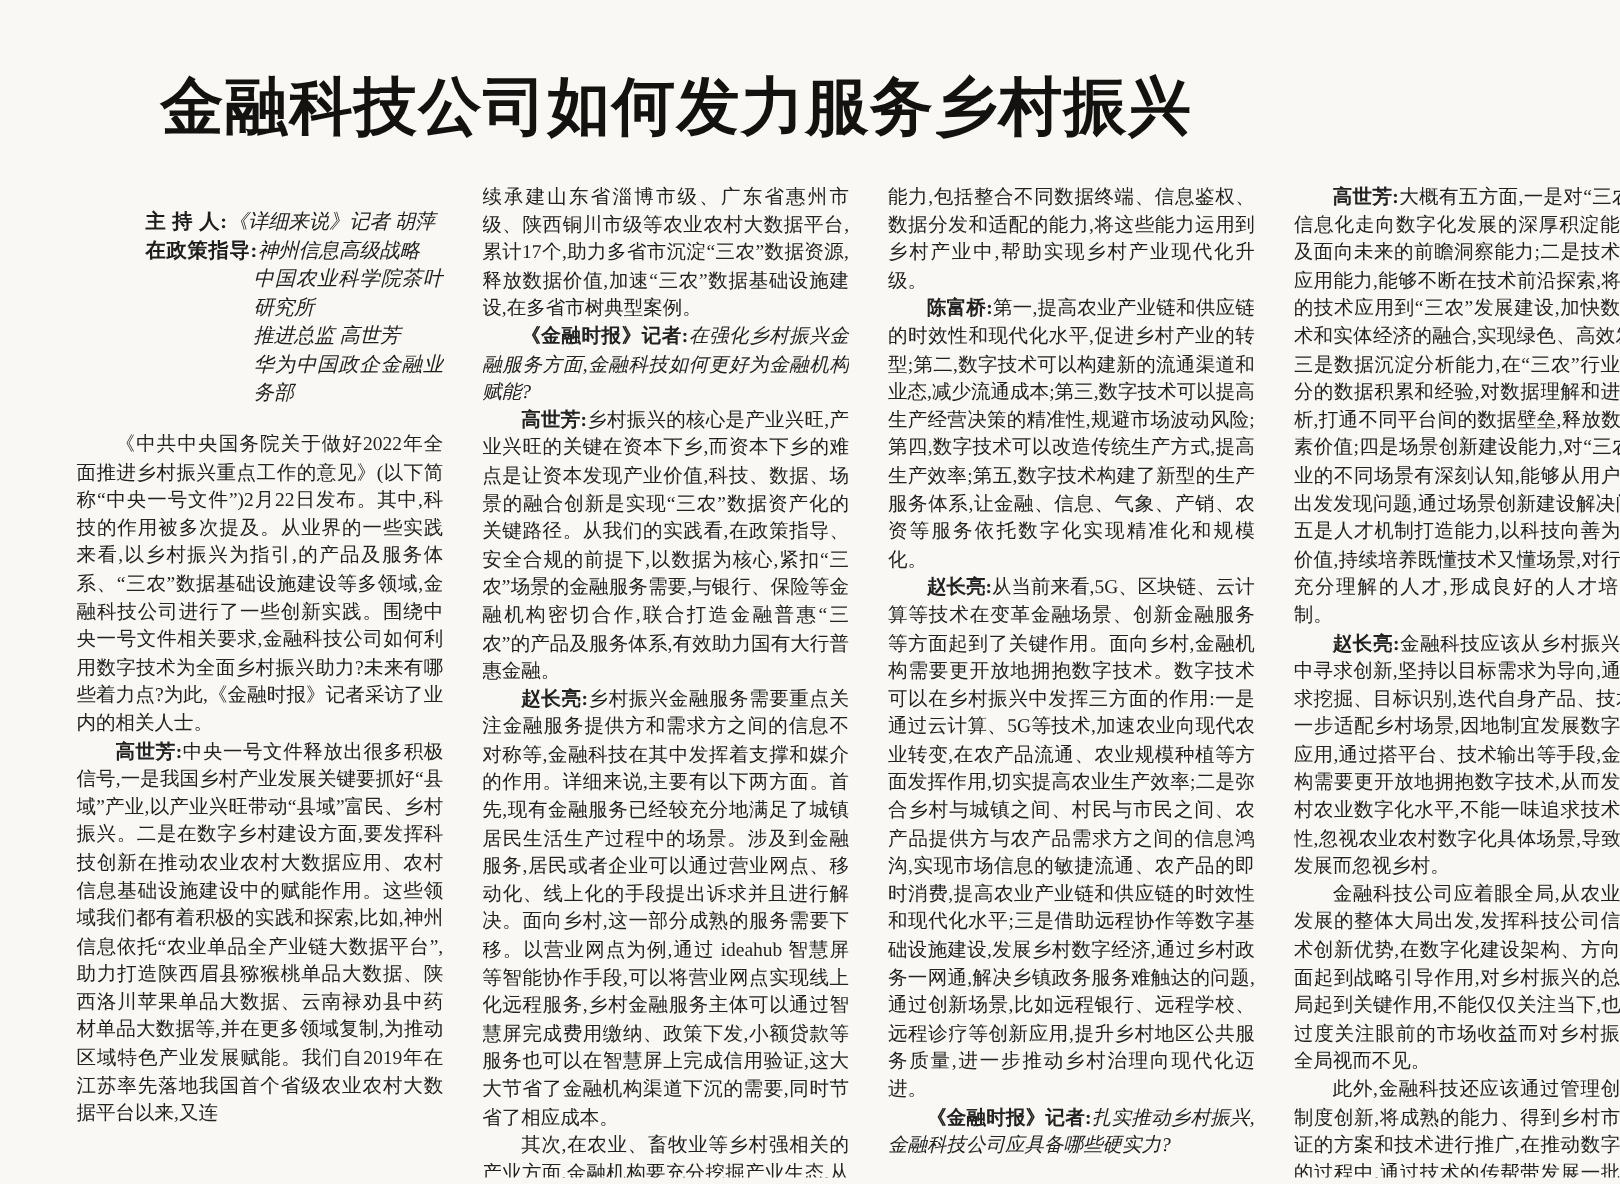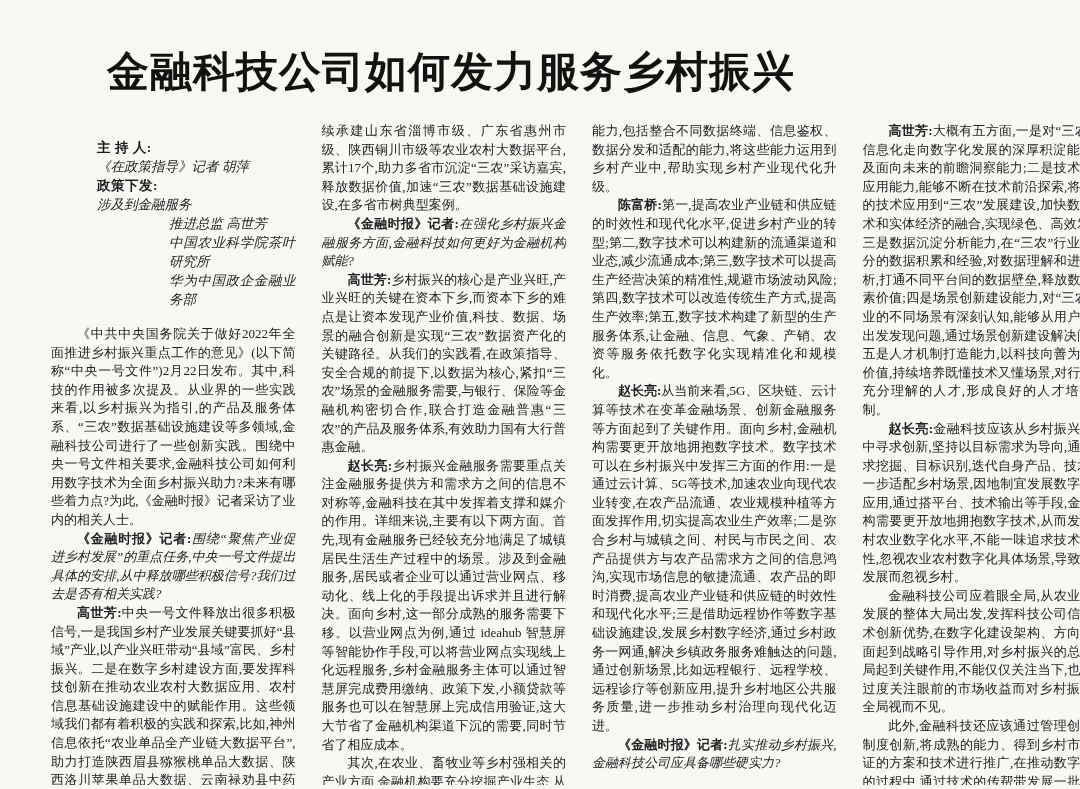--- a/index.html
+++ b/index.html
@@ -39,21 +39,21 @@
   }
   .col p{margin:0;text-indent:2em;}
   .col p.cont{text-indent:0;}
   .intro{
     margin:16px 0 16px 46px;
     line-height:19px;
     font-style:italic;
     font-size:13.5px;
     color:#1d1d1d;
   }
-  .intro-row{display:flex;flex-direction:column;}
+  .intro-row{display:flex;}
   .intro-label{
     font-style:normal;
     font-weight:bold;
     white-space:nowrap;
     letter-spacing:0.5px;
   }
   .intro-cont{padding-left:72px;}
   .q{
     margin:9px 0 8px 0;
     font-style:italic;
@@ -70,40 +70,39 @@
 <div class="page">
 
   <h1 class="headline">金融科技公司如何发力服务乡村振兴</h1>
 
   <div class="cols">
 
     <div class="col">
       <div class="intro">
         <div class="intro-row">
           <span class="intro-label">主 持 人:</span>
-          <span>《在政策指导》记者 胡萍</span>
+          <span>《详细来说》记者 胡萍</span>
         </div>
         <div class="intro-row">
-          <span class="intro-label">政策下发:</span>
-          <span>涉及到金融服务</span>
+          <span class="intro-label">在政策指导:</span>
+          <span>神州信息高级战略</span>
         </div>
+        <div class="intro-cont">中国农业科学院茶叶研究所</div>
         <div class="intro-cont">推进总监 高世芳</div>
-        <div class="intro-cont">中国农业科学院茶叶研究所</div>
         <div class="intro-cont">华为中国政企金融业务部</div>
       </div>
 
       <p class="lede"><span>《中共中央国务院关于做好2022年全面推进乡村振兴重点工作的意见》(以下简称“中央一号文件”)2月22日发布。其中,科技的作用被多次提及。从业界的一些实践来看,以乡村振兴为指引,的产品及服务体系、“三农”数据基础设施建设等多领域,金融科技公司进行了一些创新实践。围绕中央一号文件相关要求,金融科技公司如何利用数字技术为全面乡村振兴助力?未来有哪些着力点?为此,《金融时报》记者采访了业内的相关人士。</span></p>
 
-      <p class="q"><span class="q-label">《金融时报》记者:</span><span class="q-text">围绕“聚焦产业促进乡村发展”的重点任务,中央一号文件提出具体的安排,从中释放哪些积极信号?我们过去是否有相关实践?</span></p>
 
       <p><span class="speaker">高世芳:</span><span>中央一号文件释放出很多积极信号,一是我国乡村产业发展关键要抓好“县域”产业,以产业兴旺带动“县域”富民、乡村振兴。二是在数字乡村建设方面,要发挥科技创新在推动农业农村大数据应用、农村信息基础设施建设中的赋能作用。这些领域我们都有着积极的实践和探索,比如,神州信息依托“农业单品全产业链大数据平台”,助力打造陕西眉县猕猴桃单品大数据、陕西洛川苹果单品大数据、云南禄劝县中药材单品大数据等,并在更多领域复制,为推动区域特色产业发展赋能。我们自2019年在江苏率先落地我国首个省级农业农村大数据平台以来,又连</span></p>
     </div>
 
     <div class="col">
-      <p class="cont"><span>续承建山东省淄博市级、广东省惠州市级、陕西铜川市级等农业农村大数据平台,累计17个,助力多省市沉淀“三农”采访嘉宾,释放数据价值,加速“三农”数据基础设施建设,在多省市树典型案例。</span></p>
+      <p class="cont"><span>续承建山东省淄博市级、广东省惠州市级、陕西铜川市级等农业农村大数据平台,累计17个,助力多省市沉淀“三农”数据资源,释放数据价值,加速“三农”数据基础设施建设,在多省市树典型案例。</span></p>
 
       <p class="q"><span class="q-label">《金融时报》记者:</span><span class="q-text">在强化乡村振兴金融服务方面,金融科技如何更好为金融机构赋能?</span></p>
 
       <p><span class="speaker">高世芳:</span><span>乡村振兴的核心是产业兴旺,产业兴旺的关键在资本下乡,而资本下乡的难点是让资本发现产业价值,科技、数据、场景的融合创新是实现“三农”数据资产化的关键路径。从我们的实践看,在政策指导、安全合规的前提下,以数据为核心,紧扣“三农”场景的金融服务需要,与银行、保险等金融机构密切合作,联合打造金融普惠“三农”的产品及服务体系,有效助力国有大行普惠金融。</span></p>
 
       <p><span class="speaker">赵长亮:</span><span>乡村振兴金融服务需要重点关注金融服务提供方和需求方之间的信息不对称等,金融科技在其中发挥着支撑和媒介的作用。详细来说,主要有以下两方面。首先,现有金融服务已经较充分地满足了城镇居民生活生产过程中的场景。涉及到金融服务,居民或者企业可以通过营业网点、移动化、线上化的手段提出诉求并且进行解决。面向乡村,这一部分成熟的服务需要下移。以营业网点为例,通过 ideahub 智慧屏等智能协作手段,可以将营业网点实现线上化远程服务,乡村金融服务主体可以通过智慧屏完成费用缴纳、政策下发,小额贷款等服务也可以在智慧屏上完成信用验证,这大大节省了金融机构渠道下沉的需要,同时节省了相应成本。</span></p>
 
       <p><span>其次,在农业、畜牧业等乡村强相关的产业方面,金融机构要充分挖掘产业生态,从成熟的供应链体系寻找可以复制的科技</span></p>
     </div>
 

